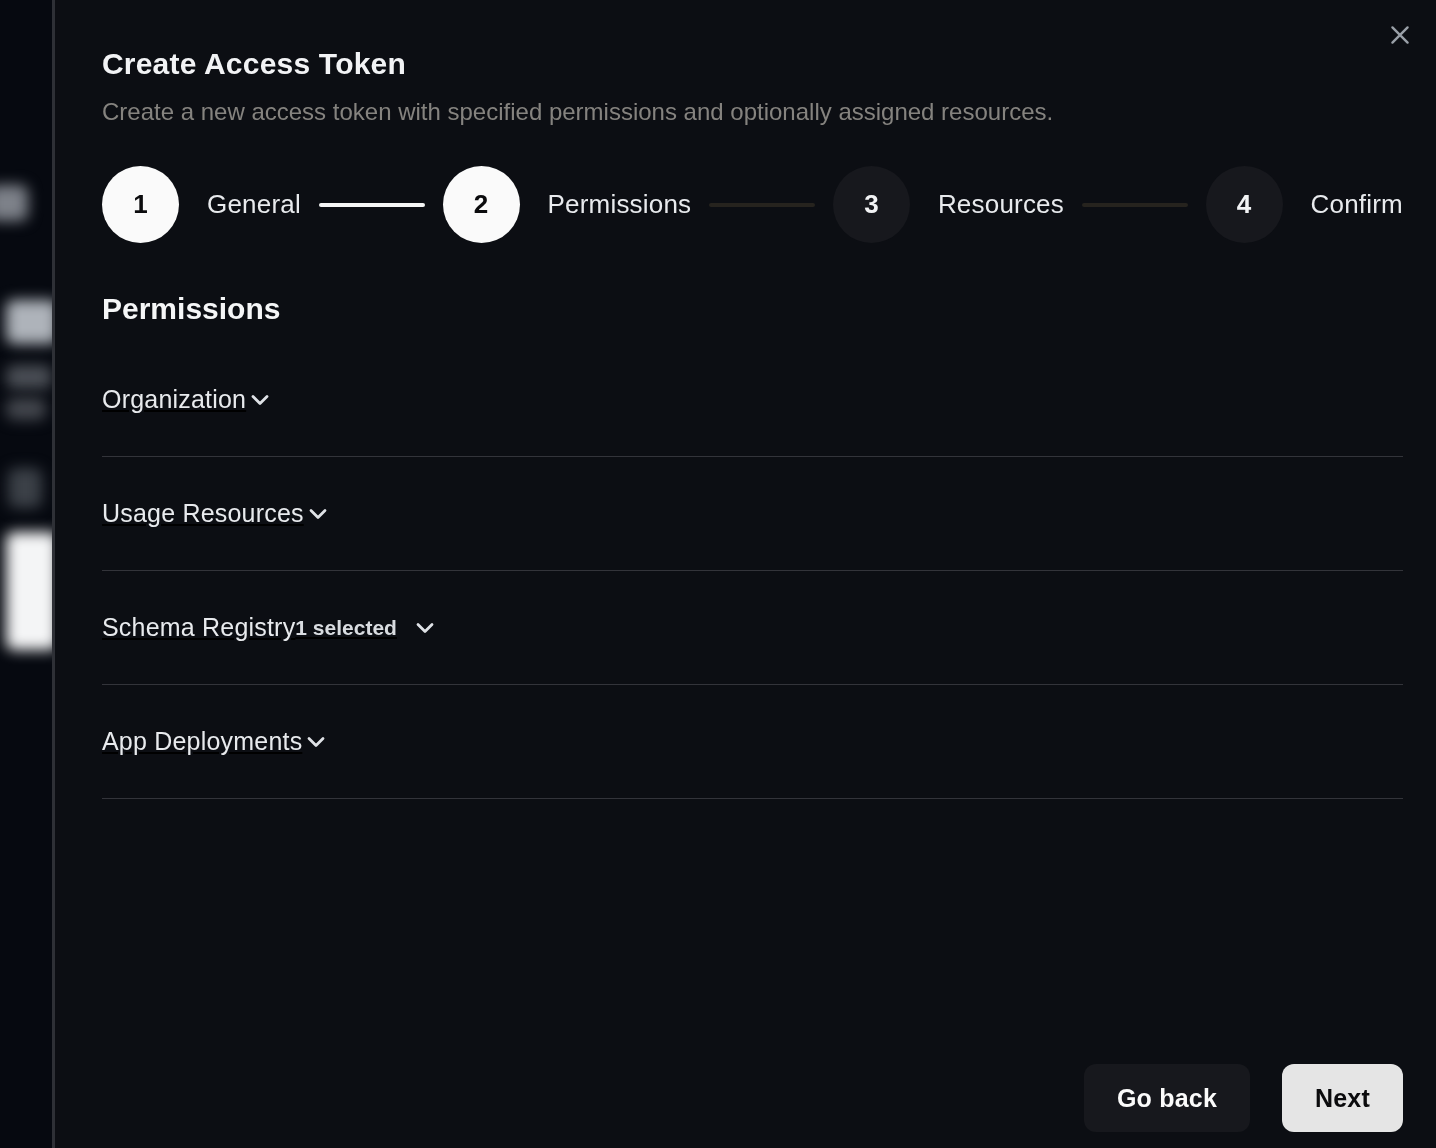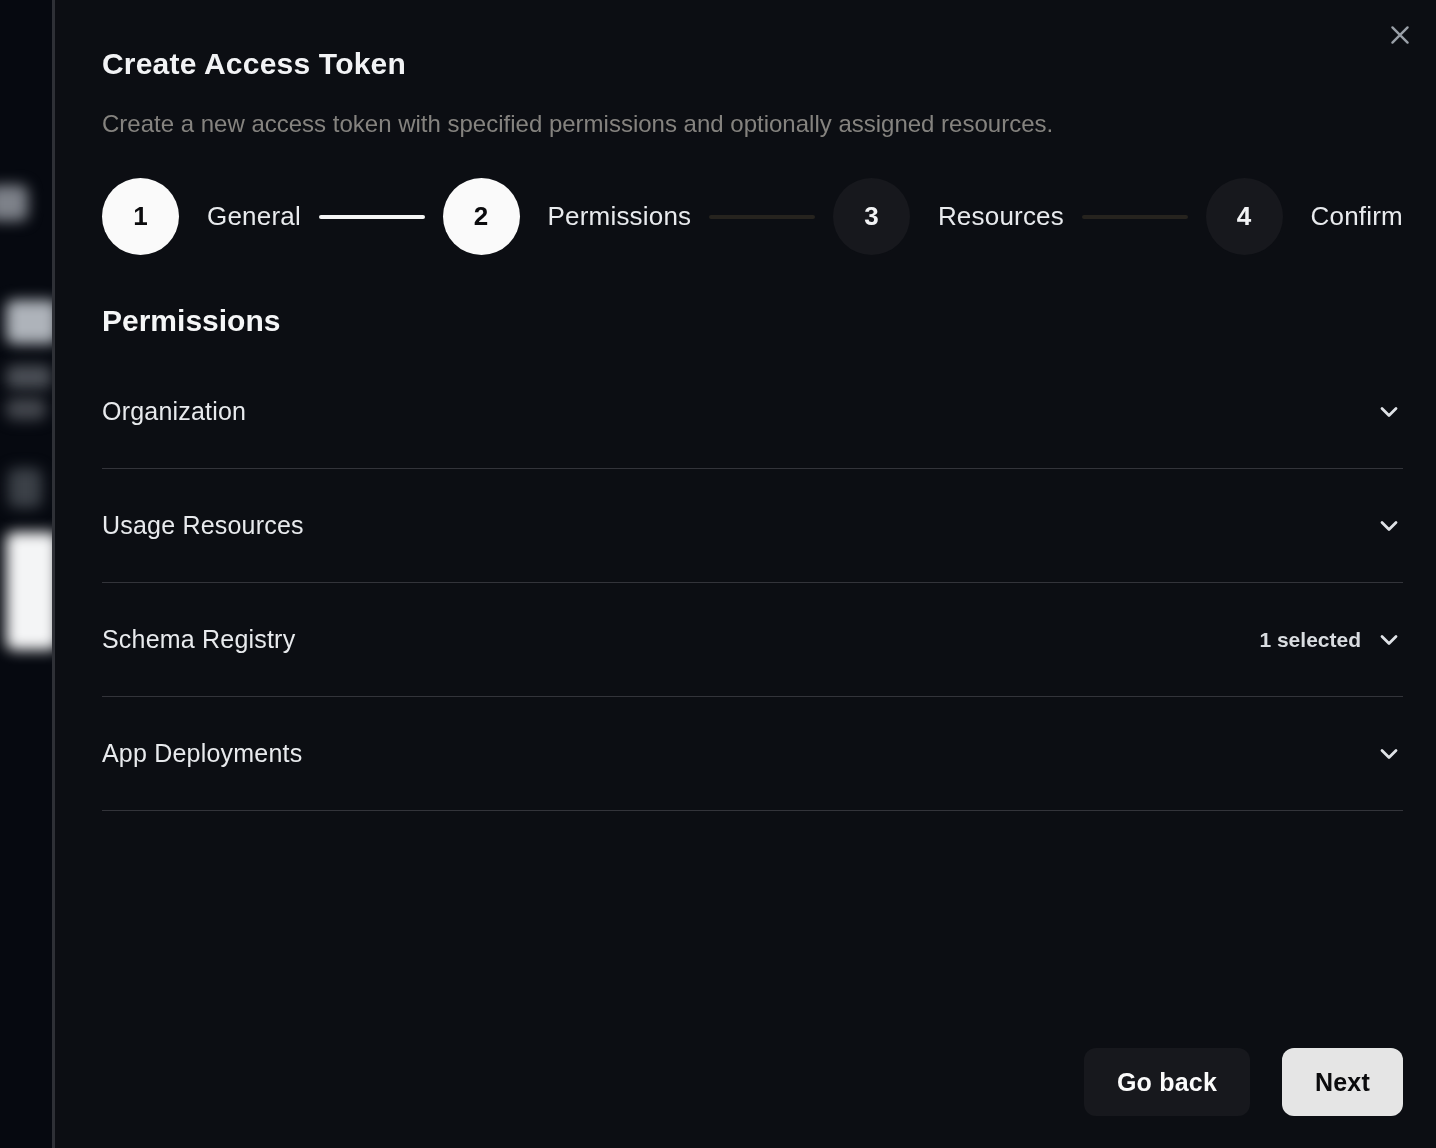--- a/index.html
+++ b/index.html
@@ -40,21 +40,21 @@
     display: flex; align-items: center; justify-content: center;
     background: transparent; border: none; cursor: pointer;
   }
   .close-btn svg { width: 26px; height: 26px; stroke: #9aa0a8; stroke-width: 2.2; }
 
   .modal-title {
     color: #f2f3f5; font-size: 30px; font-weight: 700;
     line-height: 36px; letter-spacing: 0.2px;
   }
   .modal-subtitle {
-    margin-top: 28px;
+    margin-top: 16px;
     color: #85837f; font-size: 24px; font-weight: 400; line-height: 28px;
   }
 
   
   .stepper {
     margin-top: 40px;
     display: flex; align-items: center;
   }
   .step { display: flex; align-items: center; flex-shrink: 0; }
   .step-circle {
@@ -73,33 +73,34 @@
   .connector.pending { background: #26231e; }
 
   
   .section-heading {
     margin-top: 48px;
     color: #f5f6f7; font-size: 30px; font-weight: 700; line-height: 36px;
   }
   .accordion { margin-top: 16px; }
   .accordion-row {
     height: 114px;
-    display: flex; align-items: center; justify-content: space-between;
+    display: flex; align-items: center; 
     border-bottom: 1px solid #33343a;
     cursor: pointer;
+    text-decoration: underline;
   }
   .row-label { color: #e8eaed; font-size: 25px; font-weight: 500; letter-spacing: 0.2px; }
   .row-right { display: flex; align-items: center; gap: 14px; }
   .row-selected { color: #d9dce0; font-size: 21px; font-weight: 600; }
   .row-selected:empty { display: none; }
   .chevron-icon svg { width: 28px; height: 28px; stroke: #dfe2e6; stroke-width: 2.4; display: block; }
 
   
   .footer {
-    position: absolute; right: 33px; bottom: 32px;
+    position: absolute; right: 33px; bottom: 16px;
     display: flex; gap: 32px; align-items: center;
   }
   .btn {
     height: 68px; border: none; border-radius: 12px;
     font-family: "Liberation Sans", "DejaVu Sans", sans-serif;
     font-size: 25px; font-weight: 700; letter-spacing: 0.2px;
     padding: 0 33px; cursor: pointer;
   }
   .btn-secondary { background: #17181d; color: #fbfbfb; }
   .btn-primary   { background: #e5e5e5; color: #0b0b0d; }

